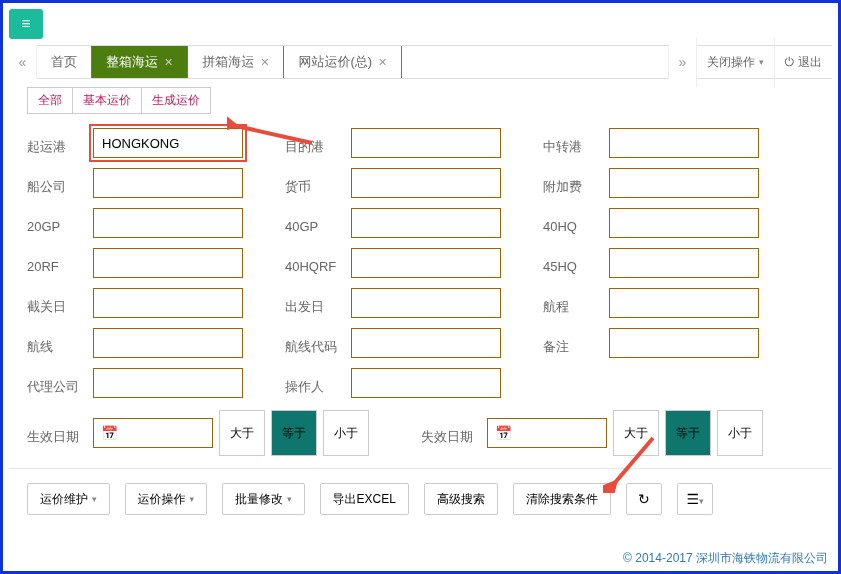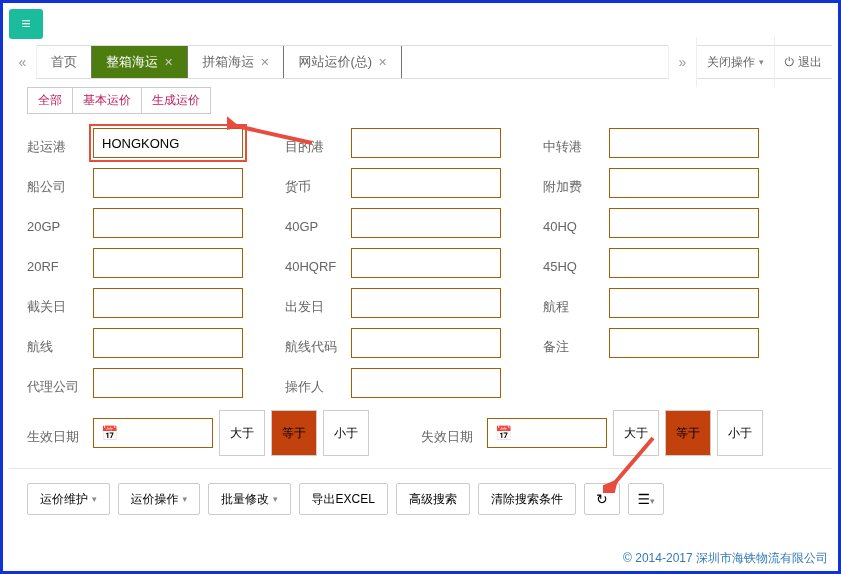--- a/index.html
+++ b/index.html
@@ -23,25 +23,25 @@
 .form-grid { display: grid; grid-template-columns: 60px 150px 30px 60px 150px 30px 60px 150px; gap: 10px 6px; align-items: center; margin-bottom: 12px; }
 .lbl { font-size: 13px; color: #666; white-space: nowrap; margin-top: 7px; }
 .inp { border: 1px solid #a16207; height: 30px; padding: 0 8px; font-size: 13px; width: 100%; }
 .highlight-red { outline: 2px solid #e74c3c; outline-offset: 2px; }
 .date-row { display: flex; align-items: center; gap: 6px; margin-bottom: 12px; }
 .date-row .lbl { width: 60px; }
 .date-inp-wrap { position: relative; width: 120px; }
 .date-inp-wrap .inp { padding-left: 28px; }
 .cal-icon { position: absolute; left: 8px; top: 7px; font-size: 14px; color: #999; pointer-events: none; }
 .op-btn { border: 1px solid #ccc; background: #fff; height: 46px; padding: 0 10px; font-size: 12px; cursor: pointer; }
-.op-btn.active { background: #c2410c; }
+.op-btn.active { background: #0f766e; }
 .search-btn-row { display: flex; justify-content: flex-end; margin: 16px 18px 18px 0; }
 .primary-btn { background: #1abc9c; color: #fff; border: none; height: 34px; padding: 0 20px; border-radius: 3px; font-size: 13px; cursor: pointer; }
 .divider { border: none; border-top: 1px solid #e5e5e5; margin: 0 0 14px 0; }
-.action-row { display: flex; align-items: flex-start; gap: 8px; padding: 0 18px; }
+.action-row { display: flex; align-items: flex-start; gap: 15px; padding: 0 18px; }
 .action-btn { border: 1px solid #ccc; background: #fff; height: 32px; padding: 0 12px; font-size: 12px; cursor: pointer; display: flex; align-items: center; gap: 4px; border-radius: 2px; }
 .caret { font-size: 9px; color: #888; }
 .search-box { border: 1px solid #ccc; height: 32px; padding: 0 10px; font-size: 13px; width: 120px; }
 .icon-btn { border: 1px solid #ccc; background: #fff; width: 36px; height: 32px; cursor: pointer; font-size: 14px; border-radius: 2px; }
 .footer { position: absolute; bottom: 4px; right: 10px; font-size: 12px; color: #337ab7; }
 .footer a { color: #337ab7; text-decoration: none; }
 .arrow { position: absolute; pointer-events: none; }
 .arrow svg { display: block; }
 </style>
 </head>

